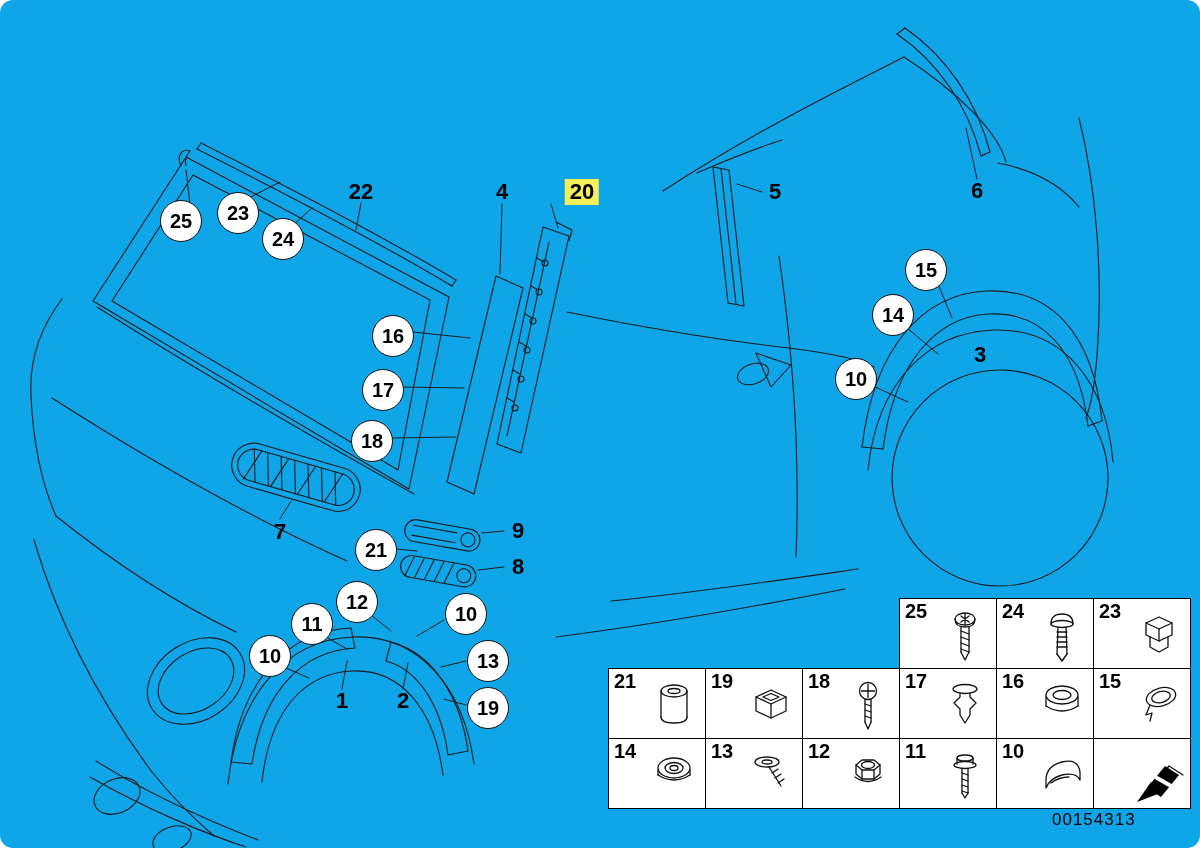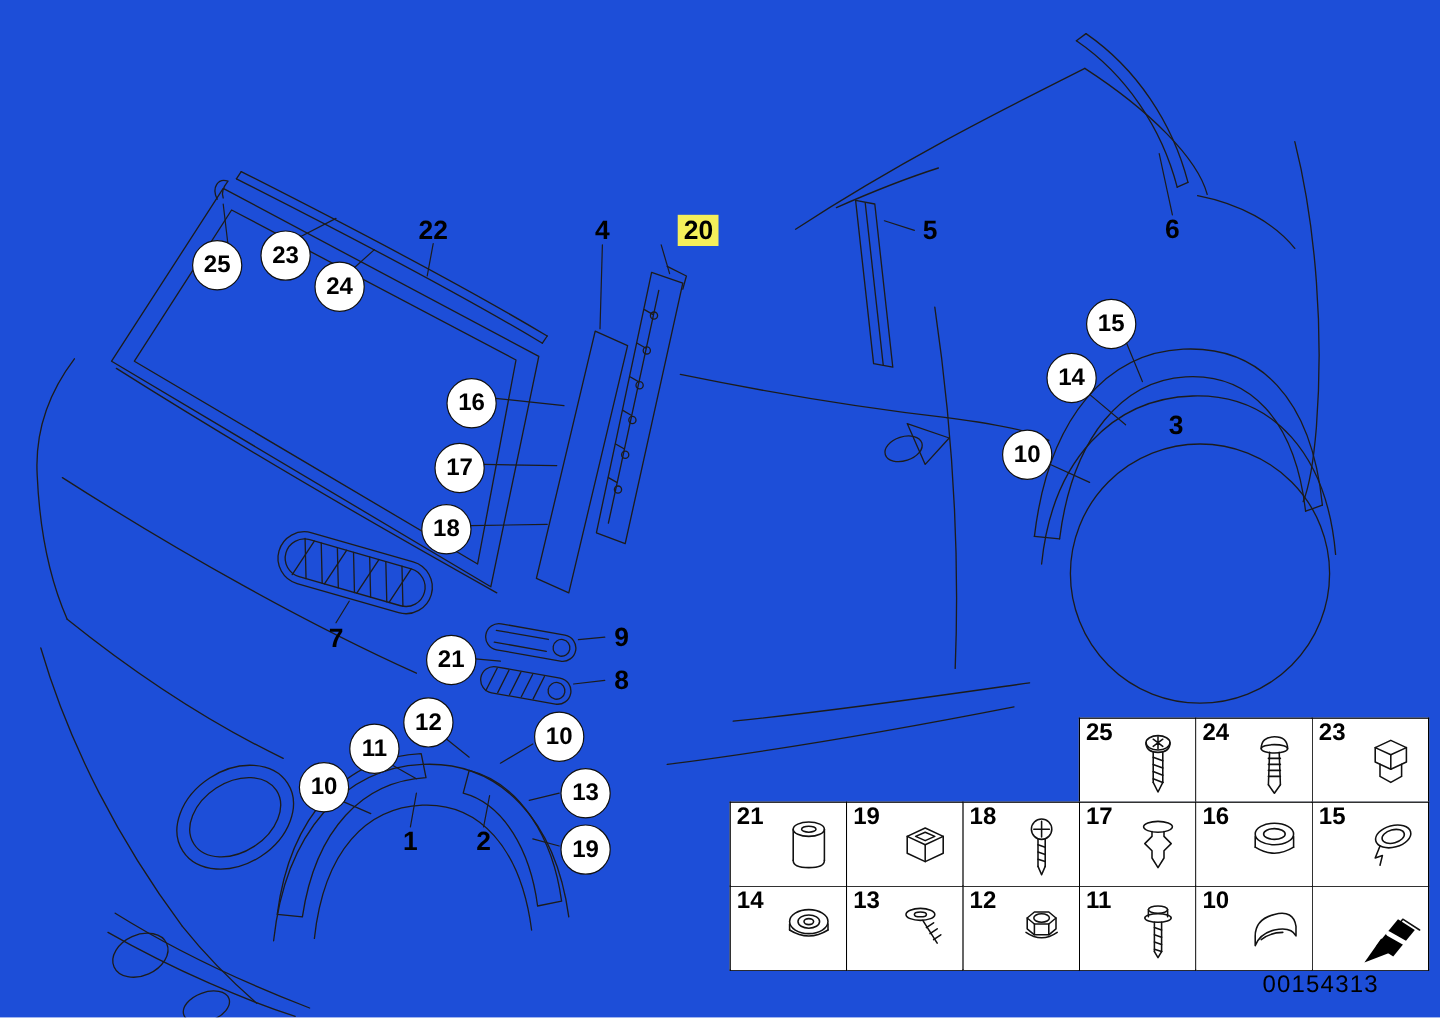--- a/index.html
+++ b/index.html
@@ -1,33 +1,33 @@
 <!DOCTYPE html>
 <html><head>
 <meta charset="utf-8">
 <style>
   html,body{margin:0;padding:0;background:#fff;}
-  .stage{position:relative;width:1200px;height:848px;background:#1d4ed8;overflow:hidden;
-         font-family:"Liberation Sans",sans-serif;color:#000;}
+  .stage{position:relative;width:1200px;height:848px;background:#0ea5e9;overflow:hidden;
+         font-family:"Liberation Sans",sans-serif;color:#000;border-radius:13px;}
   .art{position:absolute;left:0;top:0;width:1200px;height:848px;pointer-events:none;}
 
   .co{position:absolute;width:40px;height:40px;border:1.6px solid #101010;border-radius:50%;
       background:#fff;display:flex;align-items:center;justify-content:center;
       font-weight:bold;font-size:20px;line-height:1;}
   .pl{position:absolute;transform:translate(-50%,-50%);font-weight:bold;font-size:22px;line-height:1;}
   .hl{background:#f5ef5a;padding:2px 5px;margin-left:32px;}
 
   table.legend{position:absolute;border-collapse:collapse;table-layout:fixed;background:#fff;}
   table.legend td{border:1px solid #000;width:96px;height:69px;position:relative;padding:0;background:#fff;}
   table.legend-top td{border-bottom:none;}
   .num{position:absolute;top:2px;left:5px;font-weight:bold;font-size:20px;line-height:1;}
   .ic{position:absolute;right:5px;top:11px;width:52px;height:56px;display:flex;align-items:center;justify-content:center;}
   .ic svg{stroke:#111;fill:none;stroke-width:1.3;stroke-linecap:round;stroke-linejoin:round;}
 
-  .docnum{position:absolute;left:1052px;top:810px;font-size:20px;letter-spacing:1px;}
+  .docnum{position:absolute;left:1052px;top:810px;font-size:17px;letter-spacing:1px;}
 </style>
 </head>
 <body>
 
 <div class="stage">
 
   <svg class="art" viewBox="0 0 1200 848">
     <g stroke="#1c1c1c" stroke-width="1.1" fill="none" stroke-linecap="round" stroke-linejoin="round">
 
       <g>

